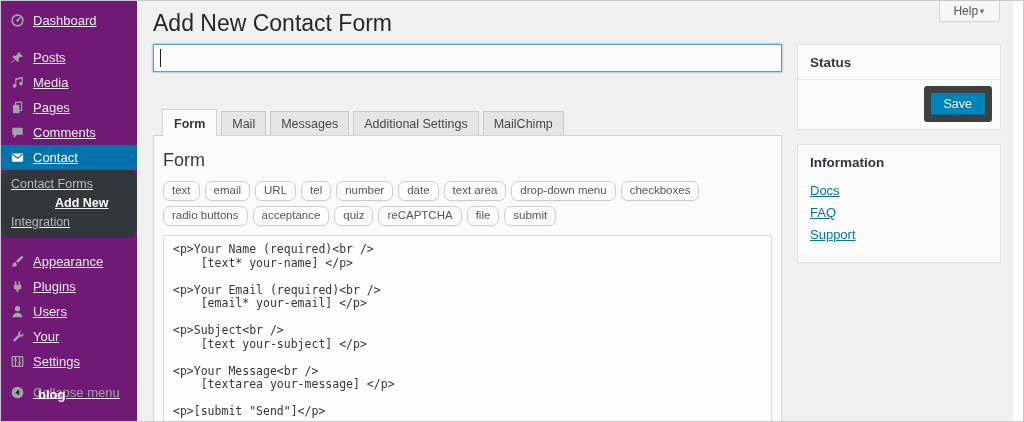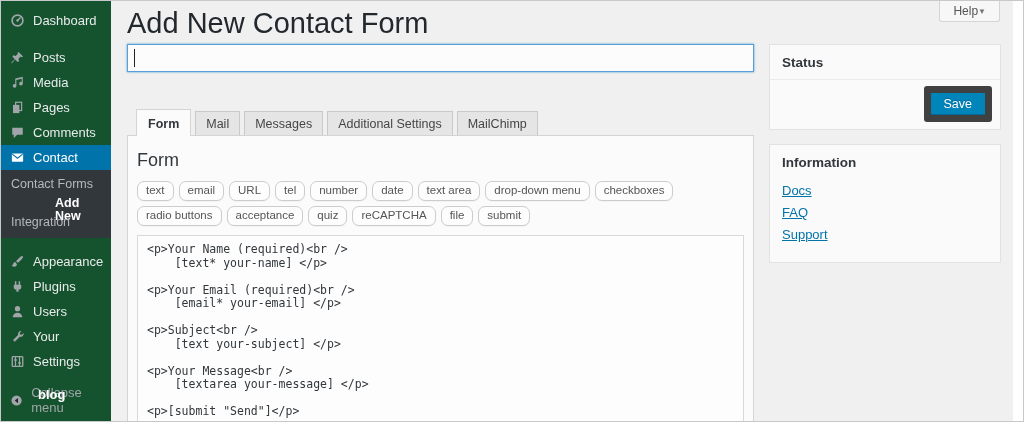--- a/index.html
+++ b/index.html
@@ -4,61 +4,61 @@
 <style>
   * { margin:0; padding:0; box-sizing:border-box; }
   body { background:#e8e8e8; font-family:"Liberation Sans", sans-serif; }
   .screen {
     width:1024px; height:422px; border:1px solid #c6c9cc; background:#fff;
     position:relative; overflow:hidden; display:flex;
     font-family:"Liberation Sans", sans-serif;
   }
 
   
-  .sidebar { width:110px; flex-shrink:0; background:#14532d; color:#eee; font-size:13px; }
+  .sidebar { width:136px; flex-shrink:0; background:#701a75; color:#eee; font-size:13px;text-decoration:underline; }
   .menu { list-style:none; padding-top:7px; }
   .menu-item {
     display:flex; align-items:center; gap:8px;
     padding:5px 4px 5px 9px; height:25px; cursor:pointer; color:#e8eaec;
   }
   .menu-item .mi { width:15px; height:15px; color:#a0a5aa; flex-shrink:0; display:block; }
   .menu-item span.lbl { white-space:nowrap; }
   .menu-sep { height:12px; }
   .menu-sep2 { height:9px; }
   .menu-item.active { background:#0073aa; color:#fff; position:relative; }
   .menu-item.active .mi { color:#fff; }
   .menu-item.active .wp-arrow {
     position:absolute; right:-6px; top:50%; margin-top:-6px;
     width:0; height:0; border-top:6px solid transparent; border-bottom:6px solid transparent;
     border-left:6px solid #0073aa;
   }
-  .submenu { list-style:none; background:#32373c; padding:5px 0 6px; }
+  .submenu { list-style:none; background:#32373c; padding:5px 0 6px;border-radius:9px; }
   .submenu li { padding:3px 10px; font-size:12.5px; color:#b4b9be; cursor:pointer; height:19px; line-height:13px; }
   .submenu li.current { color:#fff; font-weight:bold;margin-left:44px; }
   .collapse-row {
     display:flex; align-items:center; gap:8px; padding:5px 4px 5px 9px;
     margin-top:6px; color:#a0a5aa; cursor:pointer; position:relative; font-size:13px;
   }
   .collapse-row .mi { width:15px; height:15px; color:#a0a5aa; }
   .blog-overlay { position:absolute; left:37px; top:7px; color:#fff; font-weight:bold; font-size:13px; }
 
   
   .content { flex:1; background:#f0f0f1; margin-right:10px; position:relative; padding:0 12px 0 16px; }
   .help-btn {
     position:absolute; top:0; right:13px; background:#f7f7f7; border:1px solid #d5d5d5; border-top:none;
     border-radius:0 0 3px 3px; padding:3px 13px; font-size:12px; color:#555; cursor:pointer;
     display:flex; align-items:center; gap:0; font-family:"Liberation Sans", sans-serif;
   }
   .help-btn .chev { font-size:8px; color:#72777c; }
 
   .columns { display:flex; gap:15px; align-items:flex-start; }
   .main-col { flex:1; min-width:0; }
-  .side-col { width:232px; flex-shrink:0; padding-top:43px; }
-
-  h1.page-title { font-size:29px; font-weight:400; color:#23282d; padding:10px 0 9px; line-height:24px; }
+  .side-col { width:204px; flex-shrink:0; padding-top:43px; }
+
+  h1.page-title { font-size:23px; font-weight:400; color:#23282d; padding:10px 0 9px; line-height:24px; }
 
   .title-wrap { position:relative; }
   .title-input {
     width:100%; height:28px; background:#fcfcfc;
     border:1px solid #5b9dd9; box-shadow:0 0 2px rgba(30,140,190,.8);
     font-size:14px; padding:3px 8px; outline:none; font-family:"Liberation Sans", sans-serif;
   }
   .caret { position:absolute; left:7px; top:5px; width:1px; height:18px; background:#222; }
 
   .tabs { display:flex; gap:4px; margin-top:37px; padding-left:9px; align-items:flex-end; position:relative; z-index:2; }

